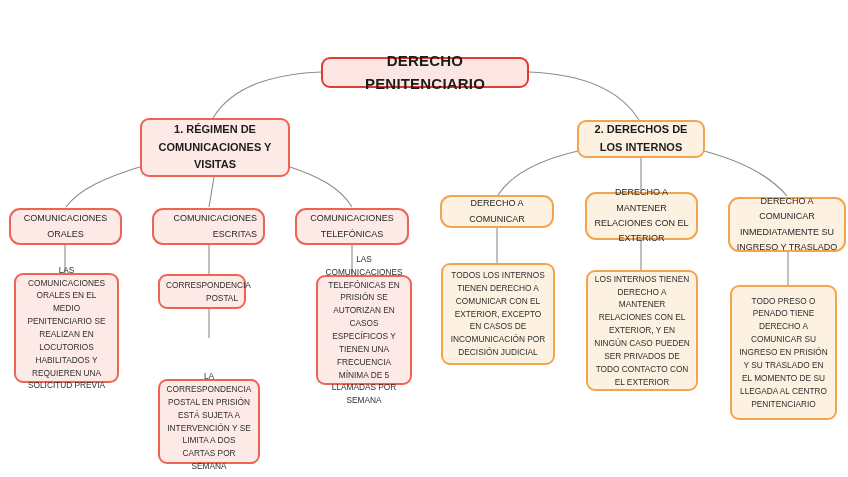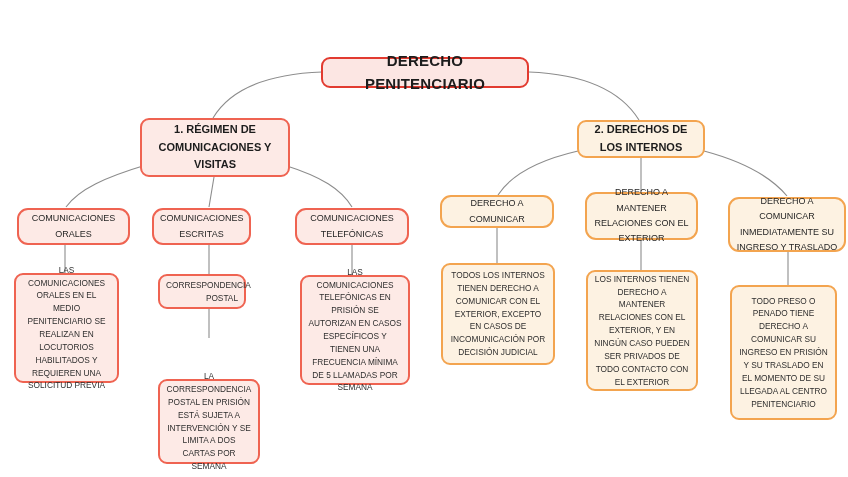--- a/index.html
+++ b/index.html
@@ -56,40 +56,40 @@
   </svg>
 
   <div class="node t-red-strong f-title" style="left:321px;top:57px;width:208px;height:31px;">
     <span>DERECHO PENITENCIARIO</span>
   </div>
 
   <div class="node t-red f-branch" style="left:140px;top:118px;width:150px;height:59px;">
     <span>1. RÉGIMEN DE COMUNICACIONES Y VISITAS</span>
   </div>
 
-  <div class="node t-red f-label" style="left:9px;top:208px;width:113px;height:37px;margin-left:8px;">
+  <div class="node t-red f-label" style="left:9px;top:208px;width:113px;height:37px;">
     <span>COMUNICACIONES ORALES</span>
   </div>
-  <div class="node t-red f-label" style="left:152px;top:208px;width:99px;height:37px;">
+  <div class="node t-red f-label" style="left:152px;top:208px;width:113px;height:37px;text-align:right;">
     <span>COMUNICACIONES ESCRITAS</span>
   </div>
   <div class="node t-red f-label" style="left:295px;top:208px;width:114px;height:37px;">
     <span>COMUNICACIONES TELEFÓNICAS</span>
   </div>
 
   <div class="node t-red f-detail" style="left:14px;top:273px;width:105px;height:110px;">
     <span>LAS COMUNICACIONES ORALES EN EL MEDIO PENITENCIARIO SE REALIZAN EN LOCUTORIOS HABILITADOS Y REQUIEREN UNA SOLICITUD PREVIA</span>
   </div>
   <div class="node t-red f-detail" style="left:158px;top:274px;width:88px;height:35px;text-align:right;">
     <span>CORRESPONDENCIA POSTAL</span>
   </div>
   <div class="node t-red f-detail" style="left:158px;top:338px;width:102px;height:85px;margin-top:41px;">
     <span>LA CORRESPONDENCIA POSTAL EN PRISIÓN ESTÁ SUJETA A INTERVENCIÓN Y SE LIMITA A DOS CARTAS POR SEMANA</span>
   </div>
-  <div class="node t-red f-detail" style="left:300px;top:275px;width:110px;height:110px;">
+  <div class="node t-red f-detail" style="left:316px;top:275px;width:96px;height:110px;">
     <span>LAS COMUNICACIONES TELEFÓNICAS EN PRISIÓN SE AUTORIZAN EN CASOS ESPECÍFICOS Y TIENEN UNA FRECUENCIA MÍNIMA DE 5 LLAMADAS POR SEMANA</span>
   </div>
 
   <div class="node t-orange f-branch" style="left:577px;top:120px;width:128px;height:38px;">
     <span>2. DERECHOS DE LOS INTERNOS</span>
   </div>
 
   <div class="node t-orange f-label" style="left:440px;top:195px;width:114px;height:33px;">
     <span>DERECHO A COMUNICAR</span>
   </div>

